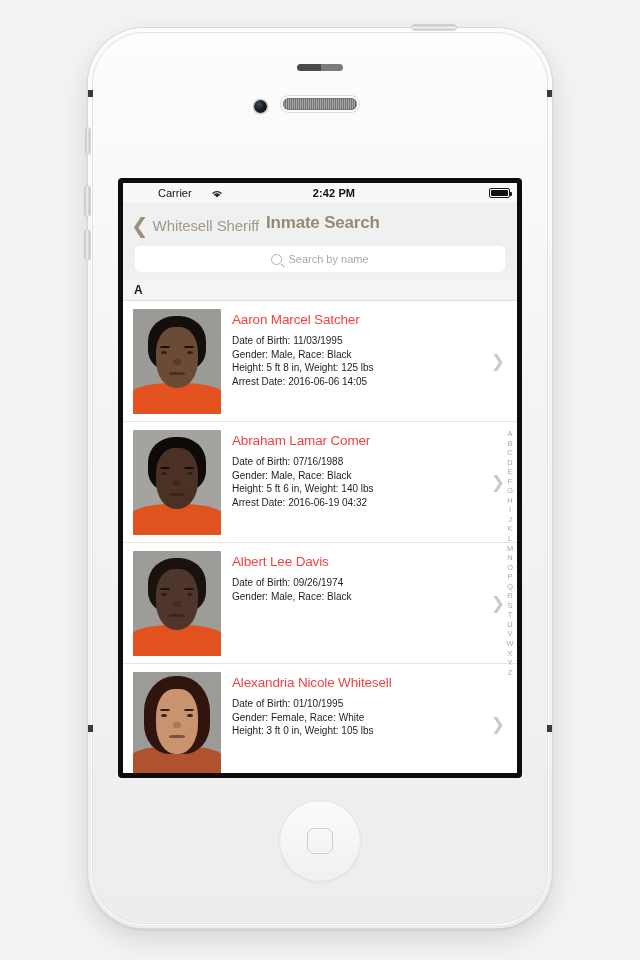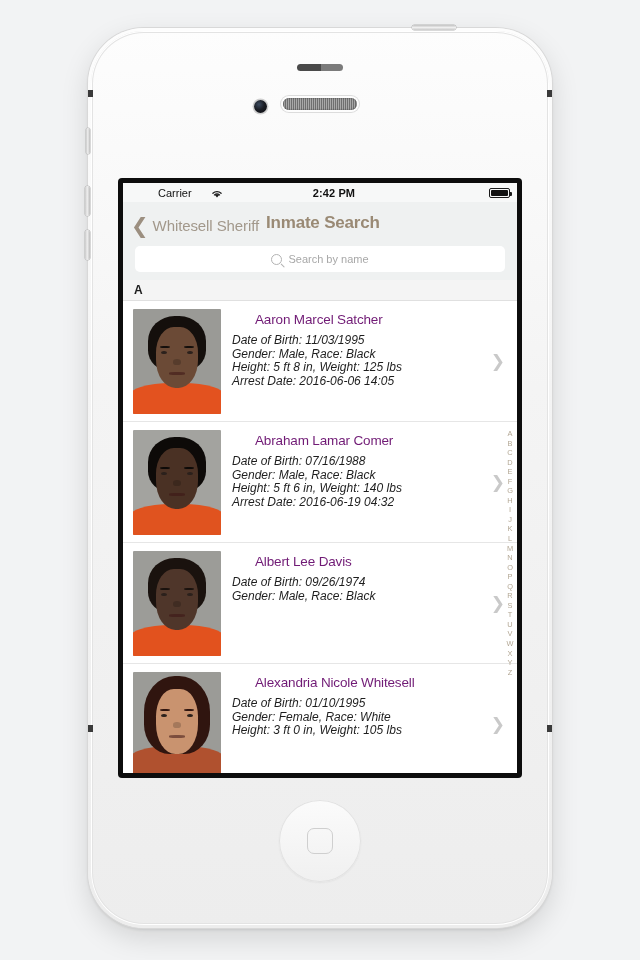--- a/index.html
+++ b/index.html
@@ -108,23 +108,23 @@
   .mug-hair{ position:absolute; border-radius:46% 46% 38% 38%; }
   .mug-face{ position:absolute; border-radius:42% 42% 46% 46%; }
   .mug-body{ position:absolute; left:-6%; right:-6%; bottom:0; height:30%;
     border-radius:44% 44% 0 0; }
   .mug-eye{ position:absolute; width:7%; height:3.2%; border-radius:50%; background:#2b211c; }
   .mug-brow{ position:absolute; width:11%; height:2.6%; border-radius:40%; }
   .mug-mouth{ position:absolute; height:2.4%; border-radius:40%; }
   .mug-nose{ position:absolute; width:8%; height:5%; border-radius:50%; }
 
   .row-info{ flex:1; padding:3px 0 0 11px; min-width:0; }
-  .inmate-name{ font-size:13.5px; color:#701a75; letter-spacing:-.15px; margin-bottom:7px;
-    white-space:nowrap; overflow:hidden;margin-left:23px; }
-  .inmate-detail{ font-size:12px; color:#1e1e1e; line-height:13.6px; white-space:nowrap;font-style:italic; }
+  .inmate-name{ font-size:13.5px; color:#ef4444; letter-spacing:-.15px; margin-bottom:7px;
+    white-space:nowrap; overflow:hidden; }
+  .inmate-detail{ font-size:10px; color:#1e1e1e; line-height:13.6px; white-space:nowrap; }
   .row-chevron-icon{ flex:0 0 16px; display:flex; align-items:center; justify-content:center;
     color:#c9c9c9; font-size:17px; font-weight:300; padding-right:2px;}
 
   
   #alphabet-index{ position:absolute; right:1px; top:128px; width:12px;
     display:flex; flex-direction:column; align-items:center; z-index:5; }
   .index-letter{ font-size:7.4px; line-height:9.55px; color:#b3a794; cursor:pointer;
     font-family:"Liberation Sans", sans-serif; }
 </style>
 </head>

